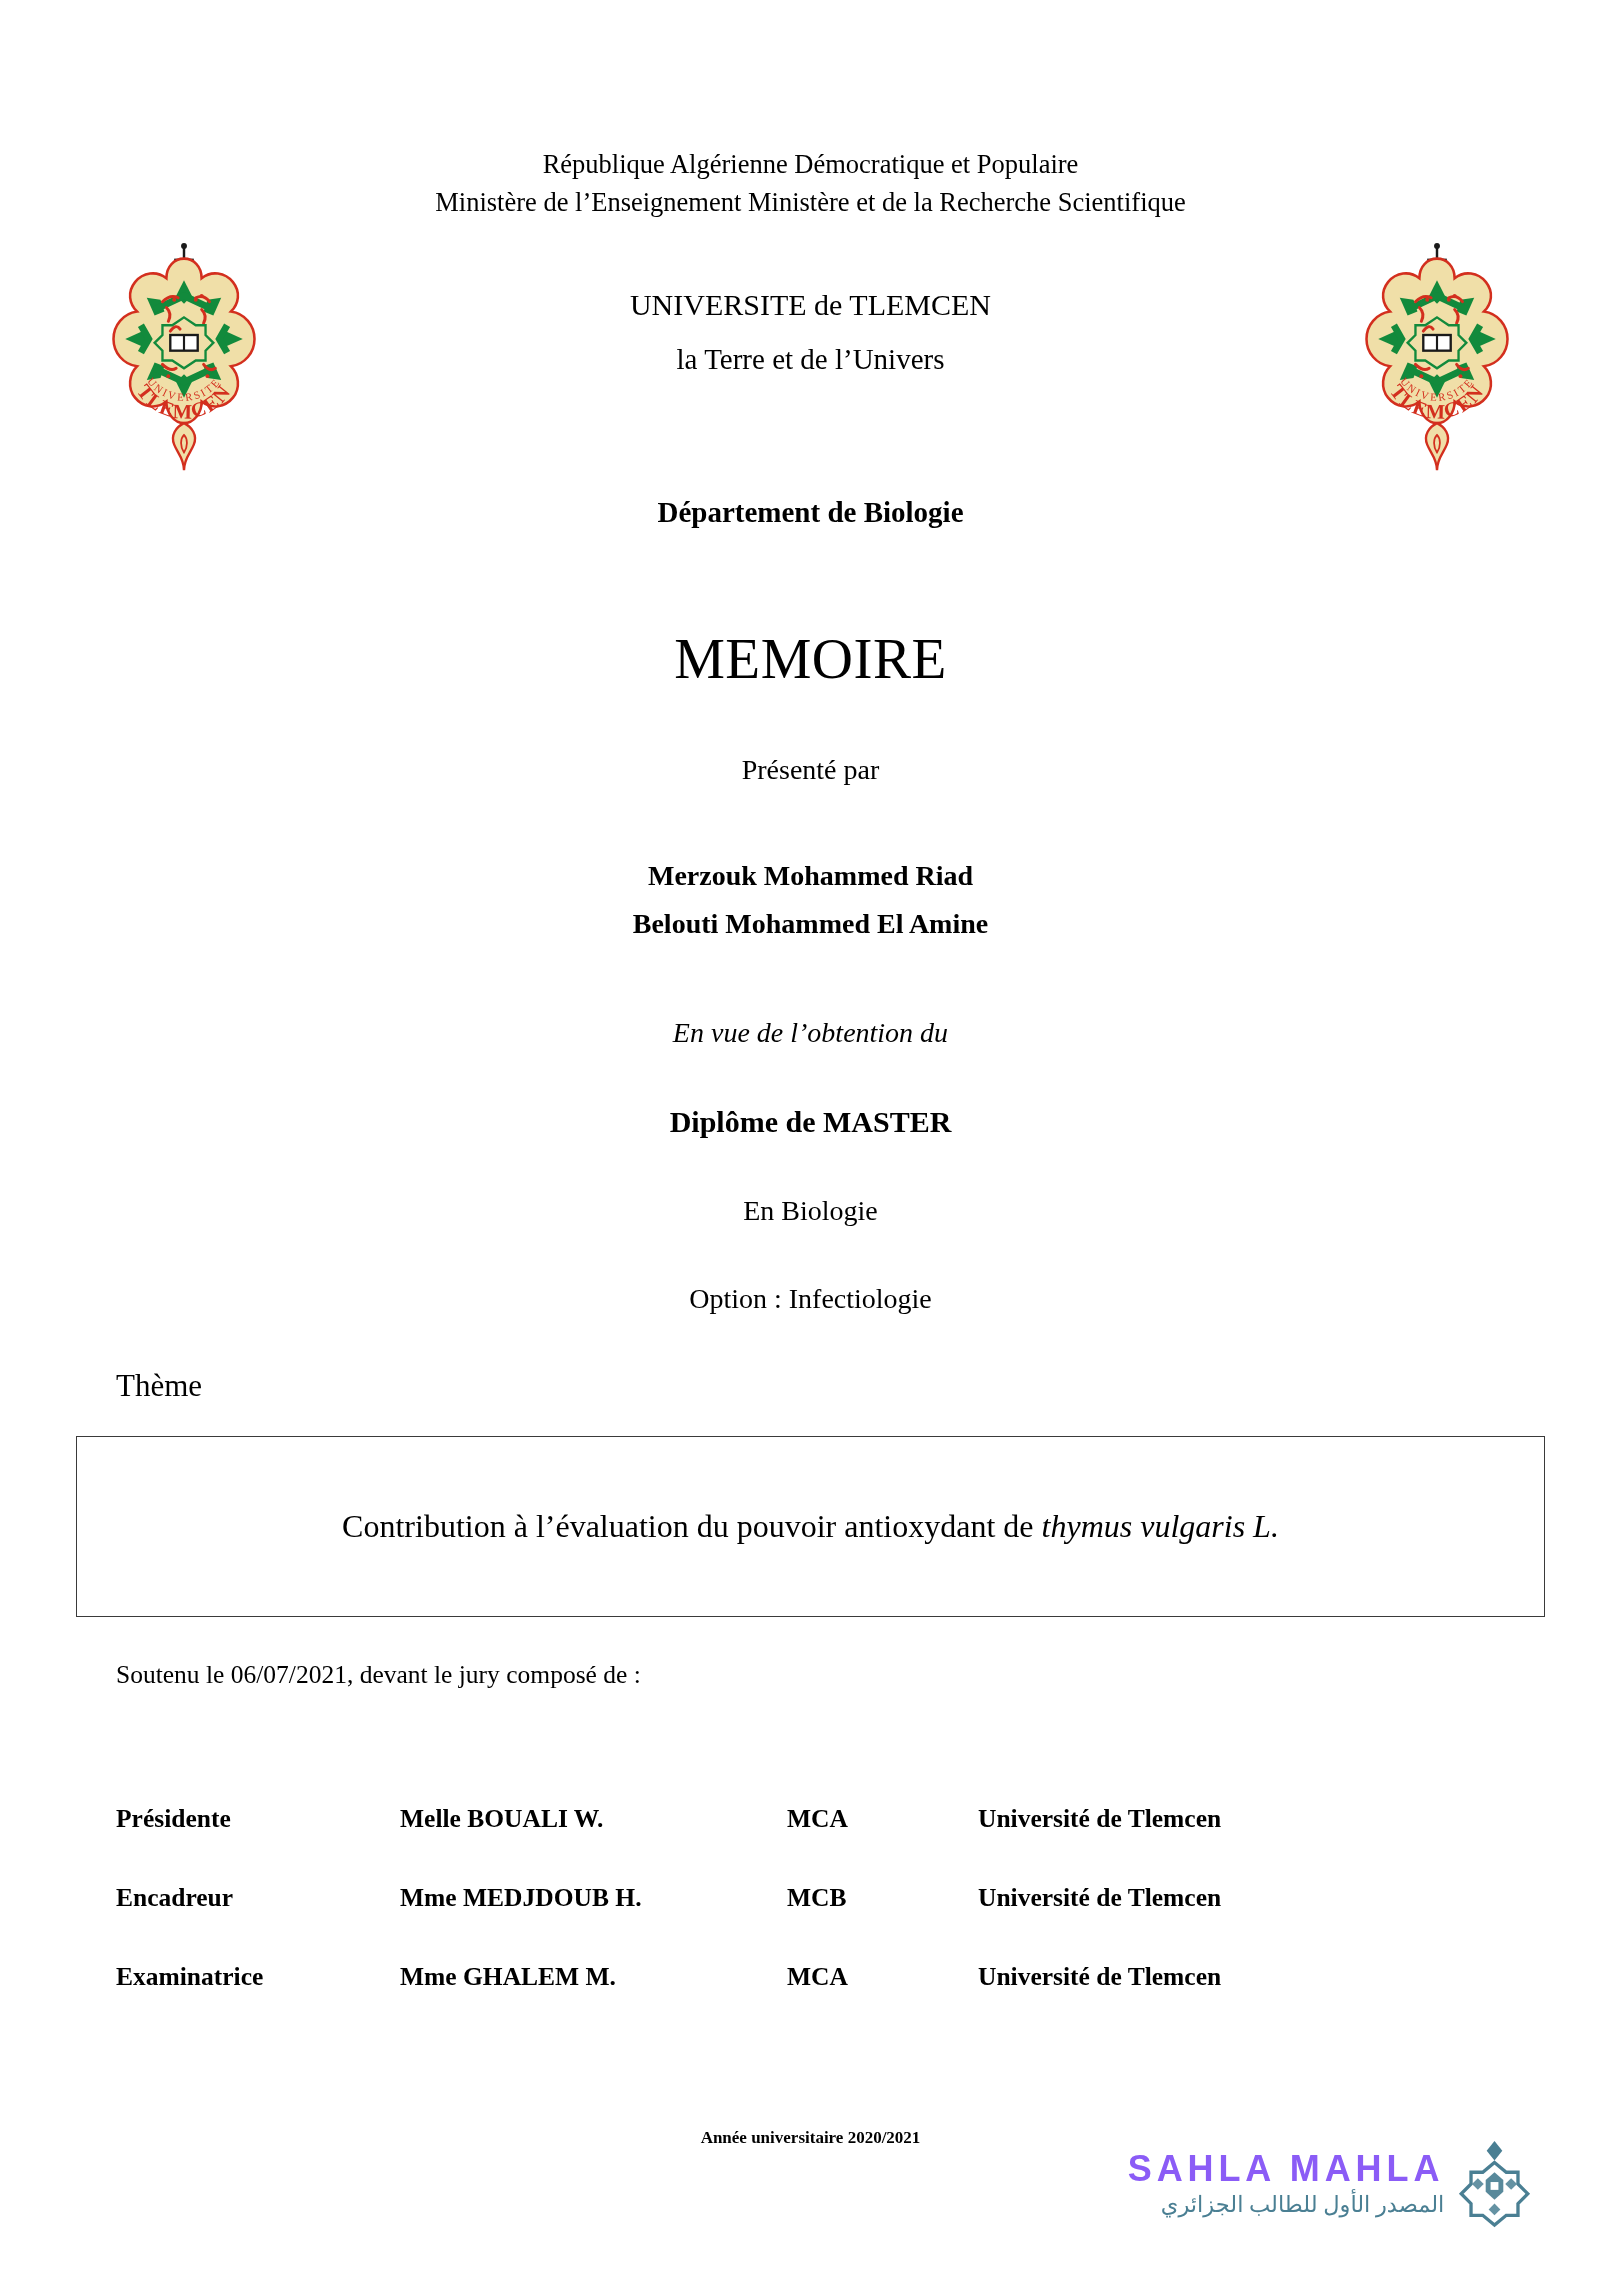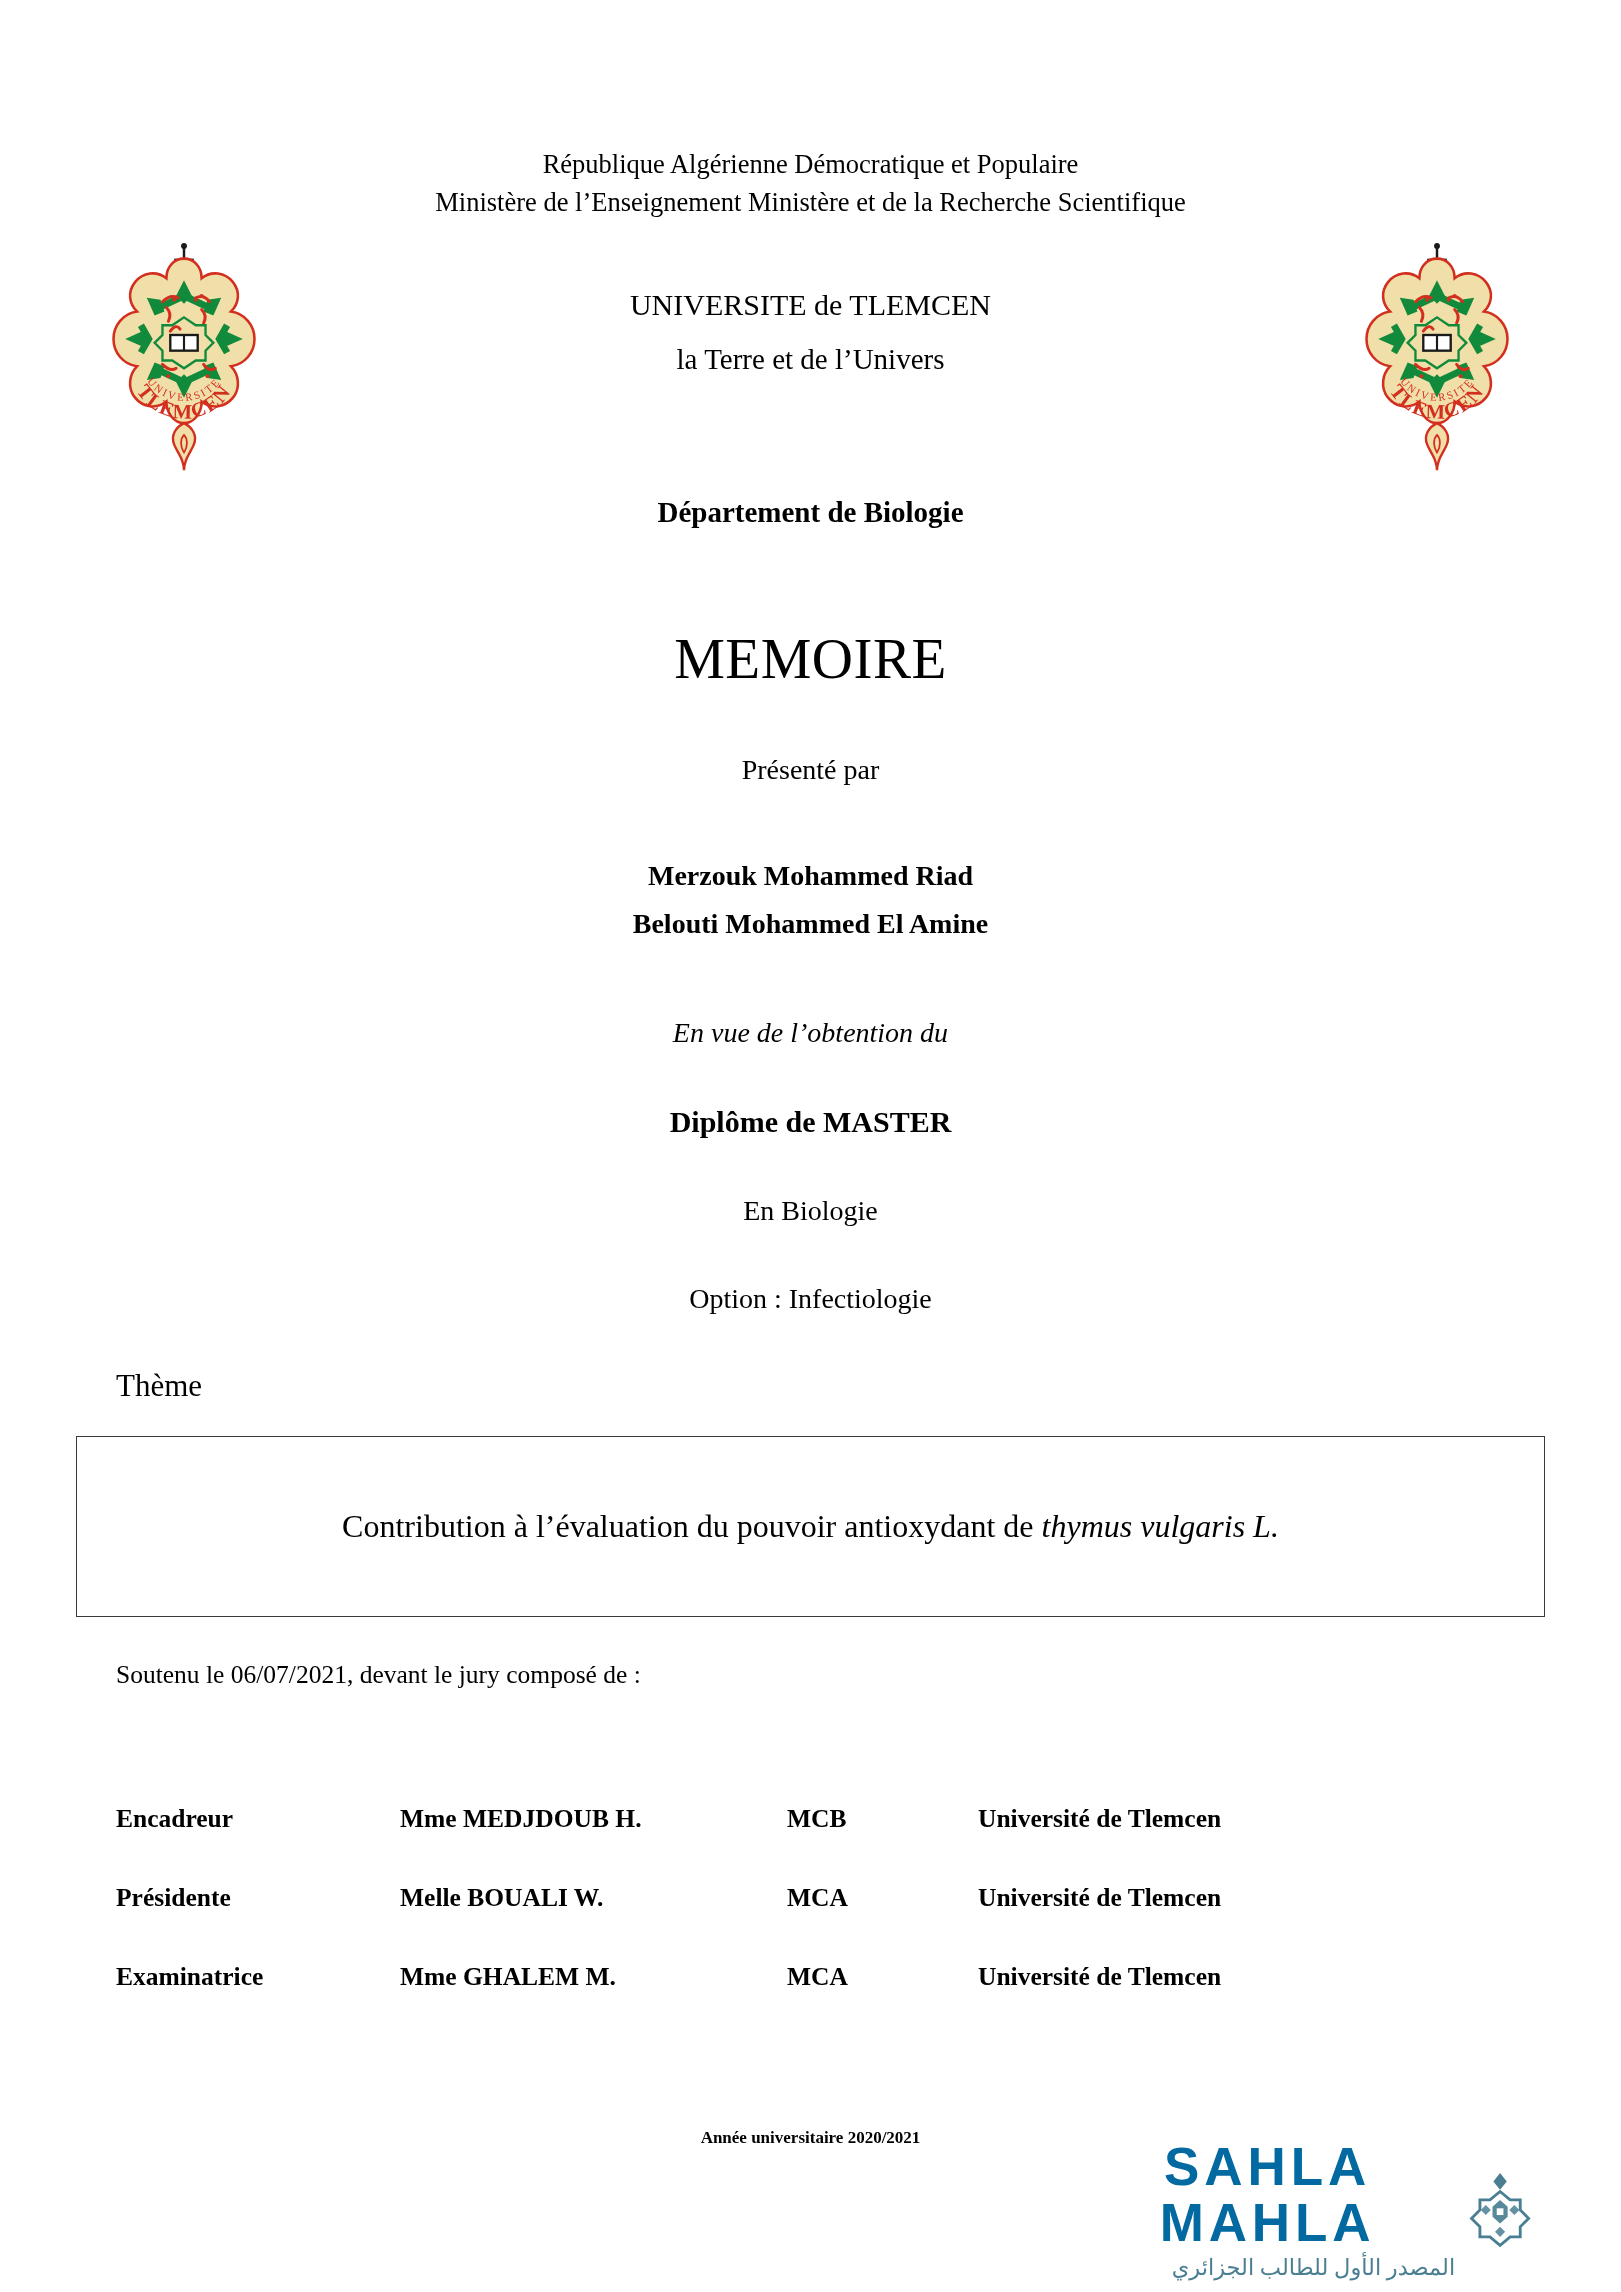--- a/index.html
+++ b/index.html
@@ -204,26 +204,25 @@
   }
   .wm-row {
     display: flex;
     align-items: center;
     justify-content: flex-end;
     gap: 13.7px;
   }
   .wm-text { text-align: right; }
   .wm-name {
     font-family: "Liberation Sans", "DejaVu Sans", sans-serif;
-    font-size: 53px;
+    font-size: 36px;
     font-weight: bold;
     letter-spacing: 4.9px;
-    color: #0369a1;
+    color: #8b5cf6;
     line-height: 1.05;
-    text-align: center;
   }
   .wm-ar {
     font-size: 22.5px;
     color: #4a7f93;
     direction: rtl;
     margin-top: 3.9px;
     letter-spacing: 0.5px;
   }
   .wm-mark { width: 73px; height: 90px; }
   .wm-mark svg { width: 100%; height: 100%; display: block; }
@@ -439,29 +438,29 @@
   <div class="theme-label">Thème</div>
   <div class="theme-box">
     <div class="theme-title"><span>Contribution à l’évaluation du pouvoir antioxydant de </span><span class="sp">thymus vulgaris L.</span></div>
   </div>
 
   <div class="soutenu">Soutenu le 06/07/2021, devant le jury composé de :</div>
 
   <table class="jury">
     <tbody>
       <tr>
+        <td class="c-role">Présidente</td>
+        <td class="c-name">Melle BOUALI W.</td>
+        <td class="c-grade">MCA</td>
+        <td class="c-univ">Université de Tlemcen</td>
+      </tr>
+      <tr>
         <td class="c-role">Encadreur</td>
         <td class="c-name">Mme MEDJDOUB H.</td>
         <td class="c-grade">MCB</td>
-        <td class="c-univ">Université de Tlemcen</td>
-      </tr>
-      <tr>
-        <td class="c-role">Présidente</td>
-        <td class="c-name">Melle BOUALI W.</td>
-        <td class="c-grade">MCA</td>
         <td class="c-univ">Université de Tlemcen</td>
       </tr>
       <tr>
         <td class="c-role">Examinatrice</td>
         <td class="c-name">Mme GHALEM M.</td>
         <td class="c-grade">MCA</td>
         <td class="c-univ">Université de Tlemcen</td>
       </tr>
     </tbody>
   </table>

